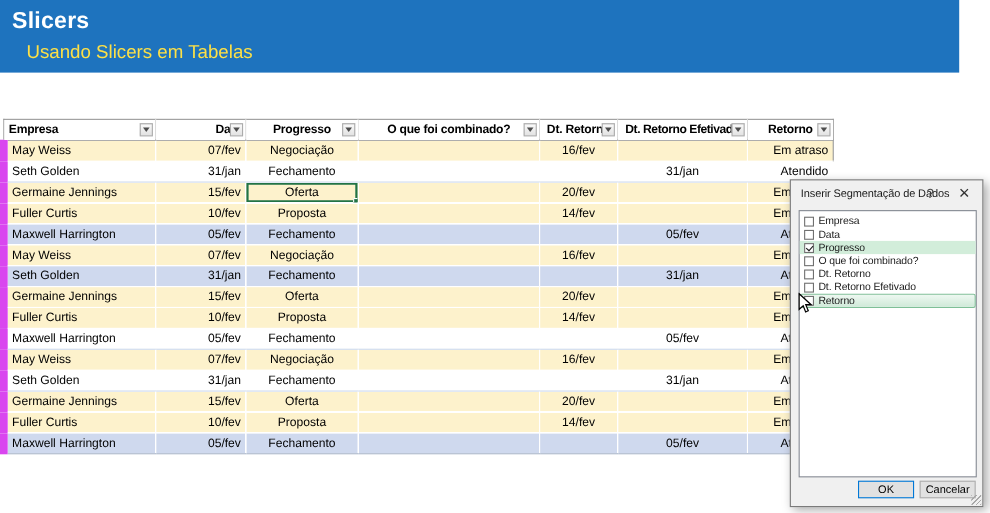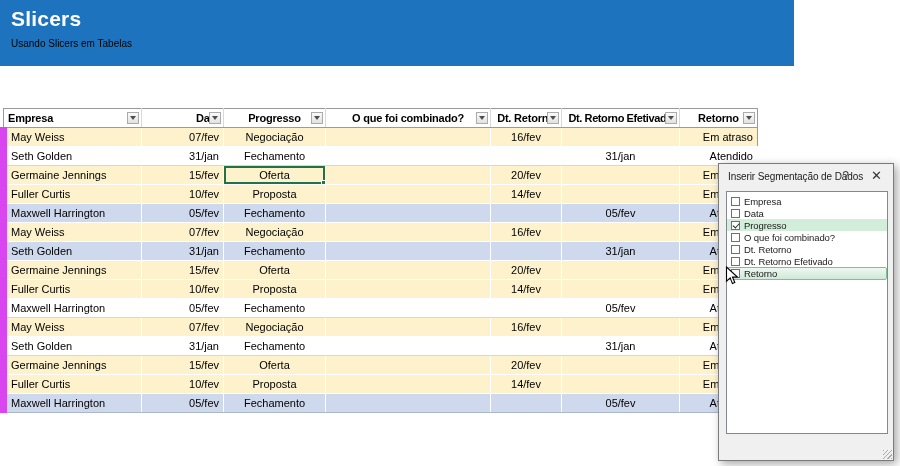--- a/index.html
+++ b/index.html
@@ -1,22 +1,22 @@
 <!DOCTYPE html>
 <html style="--banner-bg: #1E73BE; --band-yellow: #FDF2CC; --band-lavender: #CFD9EE; --sel-green: #217346; --hl-green: #D2EDDA;"><head>
 <meta charset="utf-8">
 <style>
   html,body{margin:0;padding:0;width:900px;height:466px;overflow:hidden;background:#fff;
     font-family:"Liberation Sans",sans-serif;}
   .stage{position:absolute;top:0;left:0;width:900px;height:466px;background:#fff;}
 
   
-  .banner{position:absolute;top:0;left:0;width:794px;height:66px;background:var(--banner-bg);}
+  .banner{position:absolute;top:0;left:0;width:872px;height:66px;background:var(--banner-bg);}
   .banner h1{margin:0;padding:7px 0 0 11px;font-size:21px;font-weight:600;color:#fff;letter-spacing:.2px;}
-  .banner .subtitle{padding:7px 0 0 11px;font-size:10px;color:#000000;}
+  .banner .subtitle{padding:7px 0 0 24px;font-size:17px;color:#fde047;}
 
   
   table.sheet{position:absolute;top:108px;left:0;width:754px;border-collapse:collapse;table-layout:fixed;}
   table.sheet th,table.sheet td{box-sizing:border-box;height:19px;padding:0 4px;white-space:nowrap;
     overflow:hidden;font-size:11px;line-height:17px;color:#000;}
   thead th{background:#fff;font-weight:bold;font-size:10px;letter-spacing:-0.2px;text-align:center;
     position:relative;border-top:1px solid #9a9a9a;border-bottom:1px solid #9a9a9a;
     border-right:1px solid #d9d9d9;border-left:1px solid #d9d9d9;padding-right:14px;}
   thead th:first-child{border-left:1px solid #9a9a9a;}
   thead th:last-child{border-right:1px solid #9a9a9a;}
@@ -270,20 +270,24 @@
         </div>
         <div class="item">
           <span class="checkbox"></span>
           <span>Dt. Retorno Efetivado</span>
         </div>
         <div class="item hover">
           <span class="checkbox"></span>
           <span>Retorno</span>
         </div>
       </div>
+    <div class="dlg-buttons">
+      <button class="btn ok">OK</button>
+      <button class="btn cancel">Cancelar</button>
+    </div>
     <div class="grip"></div>
   </div>
 
   <svg class="cursor" width="15" height="21" viewBox="0 0 15 21">
     <path d="M1.5 1 L1.5 15.2 L5.2 11.9 L7.4 17.6 L9.8 16.5 L7.5 11 L12.4 11 Z" fill="#ffffff" stroke="#000000" stroke-width="1.1"></path>
   </svg>
 
 </div>
 
 </body></html>

